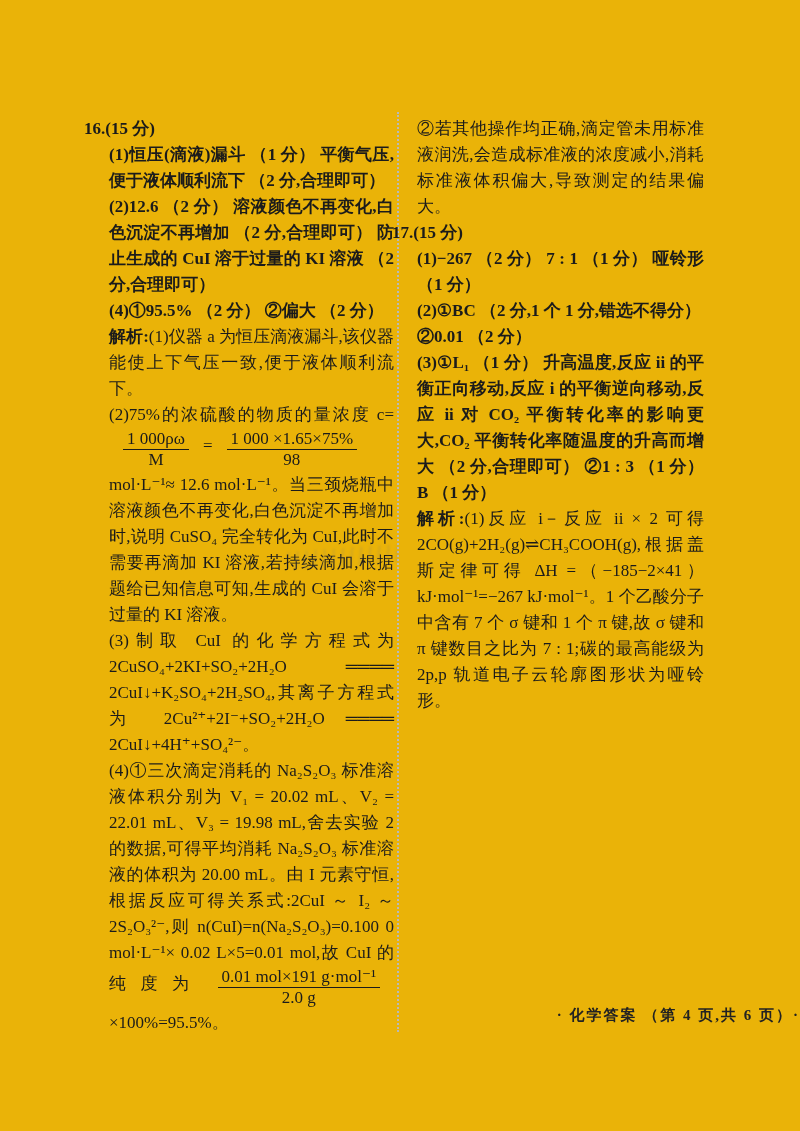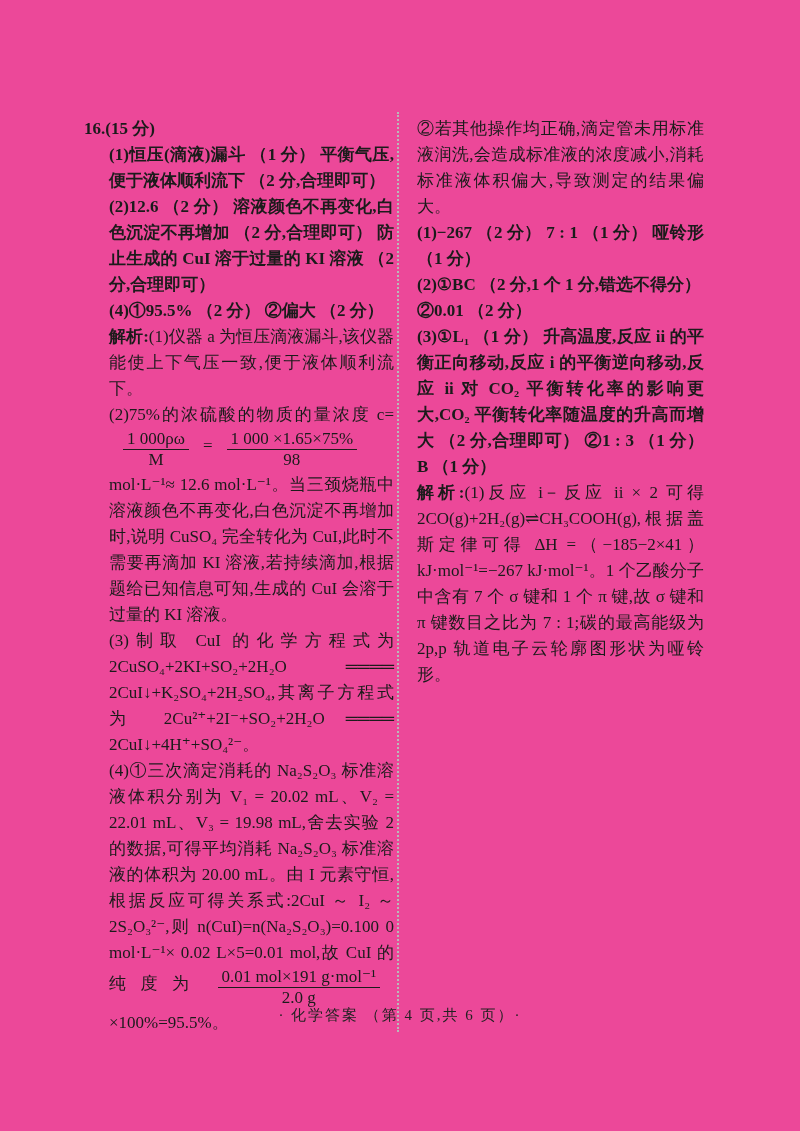--- a/index.html
+++ b/index.html
@@ -3,21 +3,21 @@
 <meta charset="utf-8">
 <style>
   html,body{margin:0;padding:0;}
   body{
     width:800px;height:1131px;
     background:#f4f4f4;
     font-family:"Liberation Serif","DejaVu Serif",serif;
   }
   .page{
     position:relative;width:800px;height:1131px;
-    background:#ec4899;overflow:hidden;color:#1b1b1b;
+    background:#eab308;overflow:hidden;color:#1b1b1b;
   }
   .divider{
     position:absolute;left:397px;top:112px;height:920px;width:0;
     border-left:2px dotted #b9b9b9;
   }
   .col{
     position:absolute;top:116px;
     font-size:17px;line-height:26px;
     text-align:justify;
   }
@@ -30,21 +30,21 @@
   .ana{font-weight:normal;}
   .ana .label{font-weight:bold;}
   .frac{
     display:inline-block;vertical-align:-0.85em;text-align:center;
     line-height:1.2;margin:1px 14px;font-weight:normal;
   }
   .frac .num{display:block;border-bottom:1.4px solid #1b1b1b;padding:0 4px;}
   .frac .den{display:block;}
   .footer{
     position:absolute;left:0;top:1006px;width:800px;
-    text-align:center;font-size:15px;font-weight:normal;color:#222;
+    text-align:right;font-size:15px;font-weight:bold;color:#222;
     letter-spacing:2px;
   }
   .watermark-smudge{
     position:absolute;left:288px;top:548px;width:110px;height:18px;
     background:repeating-linear-gradient(100deg,
       rgba(120,120,120,0.35) 0 2px, rgba(255,255,255,0) 2px 9px);
     transform:rotate(-4deg);
     filter:blur(1px);
     opacity:0.55;
     pointer-events:none;
@@ -71,20 +71,21 @@
       <p class="ana">(3)制取 CuI 的化学方程式为 2CuSO₄+2KI+SO₂+2H₂O ════ 2CuI↓+K₂SO₄+2H₂SO₄,其离子方程式为 2Cu²⁺+2I⁻+SO₂+2H₂O ════ 2CuI↓+4H⁺+SO₄²⁻。</p>
 
       <p class="ana"><span>(4)①三次滴定消耗的 Na₂S₂O₃ 标准溶液体积分别为 V₁ = 20.02 mL、V₂ = 22.01 mL、V₃ = 19.98 mL,舍去实验 2 的数据,可得平均消耗 Na₂S₂O₃ 标准溶液的体积为 20.00 mL。由 I 元素守恒,根据反应可得关系式:2CuI ～ I₂ ～ 2S₂O₃²⁻,则 n(CuI)=n(Na₂S₂O₃)=0.100 0 mol·L⁻¹× 0.02 L×5=0.01 mol,故 CuI 的纯度为</span><span class="frac"><span class="num">0.01 mol×191 g·mol⁻¹</span><span class="den">2.0 g</span></span><span>×100%=95.5%。</span></p>
     </div>
   </div>
 
   <div class="col col-right">
     <div class="qbody">
       <p class="ana">②若其他操作均正确,滴定管未用标准液润洗,会造成标准液的浓度减小,消耗标准液体积偏大,导致测定的结果偏大。</p>
     </div>
+    <p class="qhead">17.(15 分)</p>
     <div class="qbody">
       <p class="ans">(1)−267 （2 分）  7 : 1 （1 分）  哑铃形 （1 分）</p>
       <p class="ans">(2)①BC （2 分,1 个 1 分,错选不得分）</p>
       <p class="ans">②0.01 （2 分）</p>
       <p class="ans">(3)①L₁ （1 分）  升高温度,反应 ii 的平衡正向移动,反应 i 的平衡逆向移动,反应 ii 对 CO₂ 平衡转化率的影响更大,CO₂ 平衡转化率随温度的升高而增大 （2 分,合理即可）  ②1 : 3 （1 分）  B （1 分）</p>
 
       <p class="ana"><span class="label">解析:</span><span>(1)反应 i－反应 ii × 2 可得 2CO(g)+2H₂(g)⇌CH₃COOH(g),根据盖斯定律可得 ΔH =（−185−2×41） kJ·mol⁻¹=−267 kJ·mol⁻¹。1 个乙酸分子中含有 7 个 σ 键和 1 个 π 键,故 σ 键和 π 键数目之比为 7 : 1;碳的最高能级为 2p,p 轨道电子云轮廓图形状为哑铃形。</span></p>
     </div>
   </div>
 

